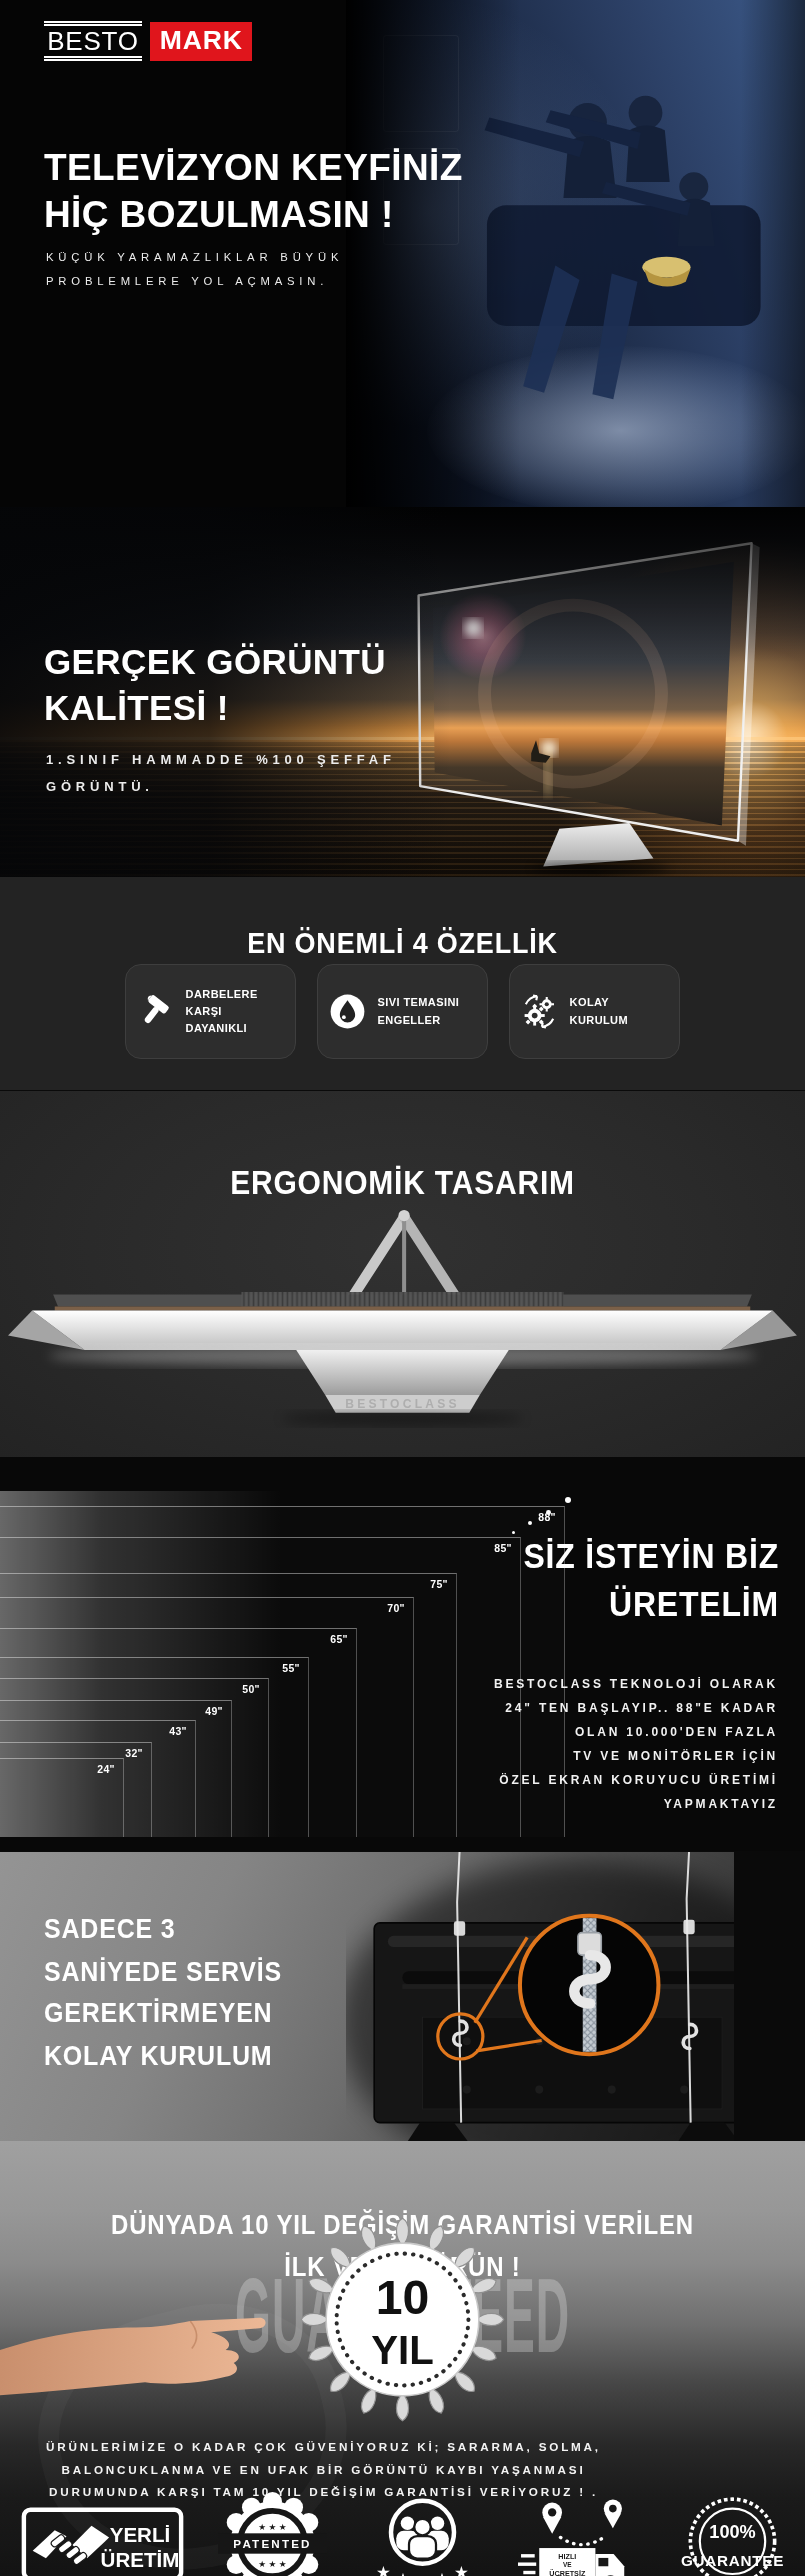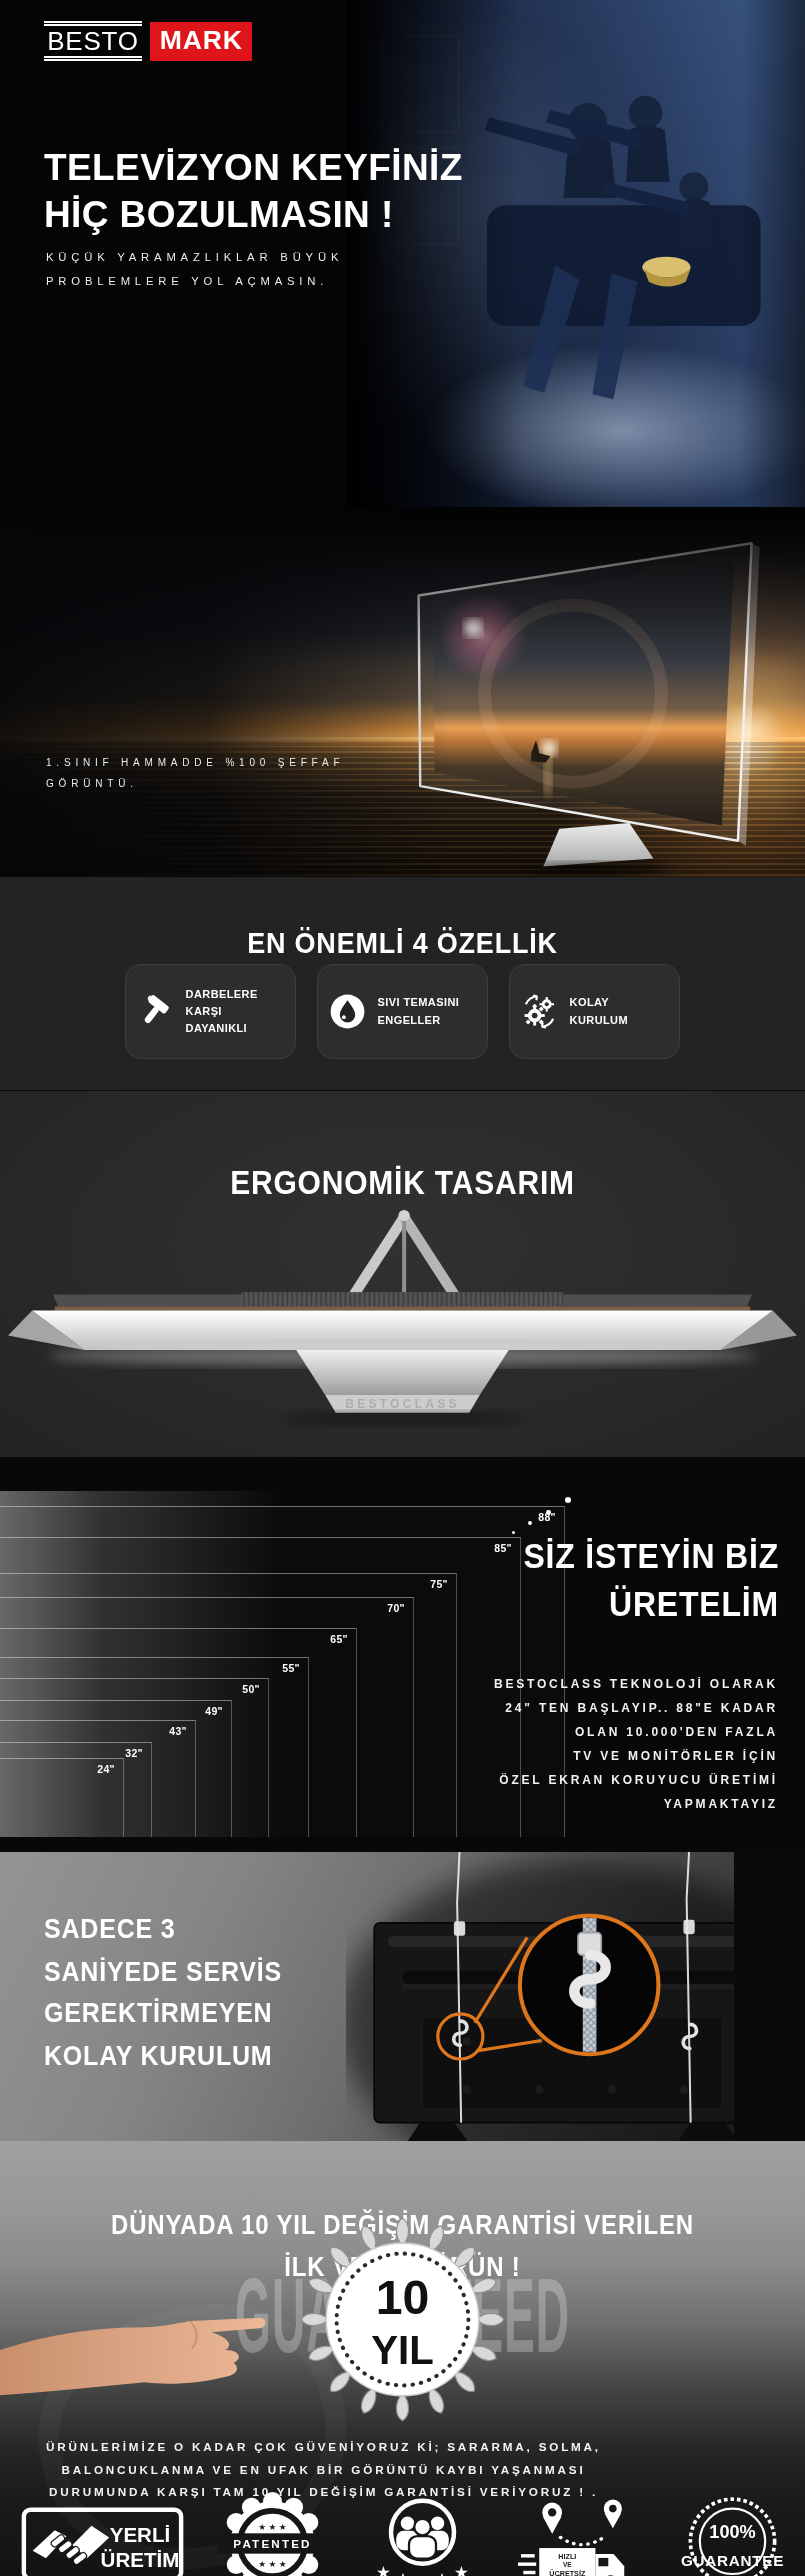--- a/index.html
+++ b/index.html
@@ -29,21 +29,21 @@
   
   .quality{position:absolute;left:0;top:507px;width:805px;height:370px;overflow:hidden;
     background:linear-gradient(180deg,#0e1014 0%,#23262c 34%,#5a4a38 52%,#cf8a3d 60%,#eda04b 63%,#7a5a33 68%,#2e2318 78%,#140e08 100%);}
   .q-sun{position:absolute;inset:0;background:radial-gradient(circle at 93% 63%, rgba(255,240,210,.95) 0%, rgba(255,190,100,.55) 5%, rgba(255,160,70,.25) 12%, transparent 26%);}
   .q-sea{position:absolute;left:0;right:0;top:63%;bottom:0;opacity:.85;
     background:repeating-linear-gradient(180deg, rgba(255,170,70,.10) 0 1.6px, rgba(0,0,0,.30) 1.6px 5.6px);}
   .q-horizon{position:absolute;left:0;right:0;top:62.2%;height:2.4px;background:rgba(255,205,130,.65);box-shadow:0 0 11.3px 3.2px rgba(255,190,110,.35);}
   .q-shadeL{position:absolute;inset:0;background:linear-gradient(90deg, rgba(5,6,8,.94) 0%, rgba(5,6,8,.78) 26%, transparent 56%);}
   .q-shadeT{position:absolute;inset:0;background:linear-gradient(180deg, rgba(0,0,0,.88) 0%, transparent 42%);}
   .q-title{position:absolute;left:44px;top:103px;font-size:35px;font-weight:800;line-height:1.32;letter-spacing:0.4px;}
-  .q-sub{position:absolute;left:46px;top:235px;font-size:10px;font-weight:400;letter-spacing:4.8px;line-height:2.1;color:#ececec;}
+  .q-sub{position:absolute;left:46px;top:226px;font-size:13px;font-weight:700;letter-spacing:4.8px;line-height:2.1;color:#ececec;}
   
   .features{position:absolute;left:0;top:877px;width:805px;height:213px;background:#232323;}
   .f-title{position:absolute;left:0;width:805px;top:29px;text-align:center;font-size:27px;letter-spacing:0.8px;}
   .f-cards{position:absolute;left:0;top:87px;width:805px;display:flex;justify-content:center;gap:21px;}
   .card{width:171px;height:95px;background:#2d2d2d;border:0.8px solid #3e3e3e;border-radius:16px;
         display:flex;align-items:center;gap:11.3px;padding:0 11.3px;box-sizing:border-box;}
   .card .ic{flex:0 0 37px;display:flex;align-items:center;justify-content:center;}
   .card .lbl{font-size:11px;font-weight:700;letter-spacing:0.4px;line-height:1.55;color:#fff;}
   
   .ergo{position:absolute;left:0;top:1091px;width:805px;height:366px;
@@ -161,20 +161,24 @@
       <circle cx="140" cy="160" r="54" fill="url(#flare)"></circle>
       <circle cx="128" cy="150" r="11" fill="#fff" opacity=".95" filter="url(#blur6)"></circle>
       <circle cx="252" cy="232" r="110" fill="none" stroke="rgba(255,195,160,.12)" stroke-width="16"></circle>
       <polygon points="60,110 474,45 457,415 62,347" fill="rgba(255,255,255,.06)" stroke="#ededed" stroke-width="3" stroke-linejoin="round"></polygon>
       <polygon points="474,45 484,50 467,421 457,415" fill="rgba(255,255,255,.35)"></polygon>
       <polygon points="235,400 322,393 352,437 215,447" fill="url(#qstand)"></polygon>
       <ellipse cx="286" cy="449" rx="85" ry="8" fill="#000" opacity=".45" filter="url(#blur6)"></ellipse>
     </svg>
     <div class="q-shadeT"></div>
     <div class="q-shadeL"></div>
+    <h2 class="q-title">
+      <span style="display:block;">GERÇEK GÖRÜNTÜ</span>
+      <span style="display:block;">KALİTESİ !</span>
+    </h2>
     <p class="q-sub">
       <span style="display:block;">1.SINIF HAMMADDE %100 ŞEFFAF</span>
       <span style="display:block;">GÖRÜNTÜ.</span>
     </p>
   </section>
 
   <section class="features">
     <h2 class="f-title cond">EN ÖNEMLİ 4 ÖZELLİK</h2>
     <div class="f-cards">
       <div class="card">

